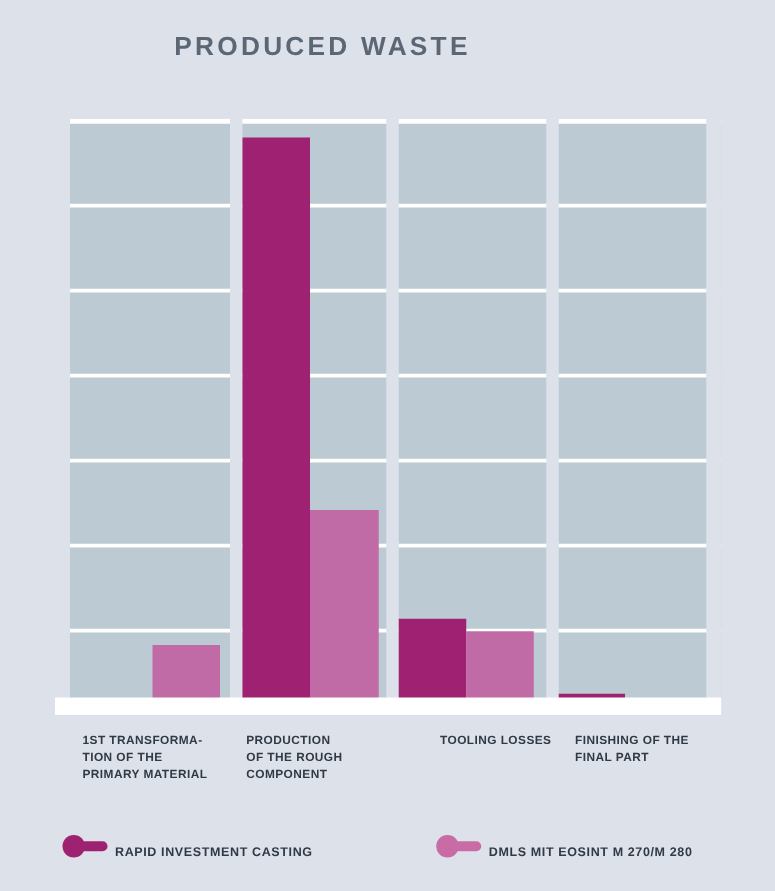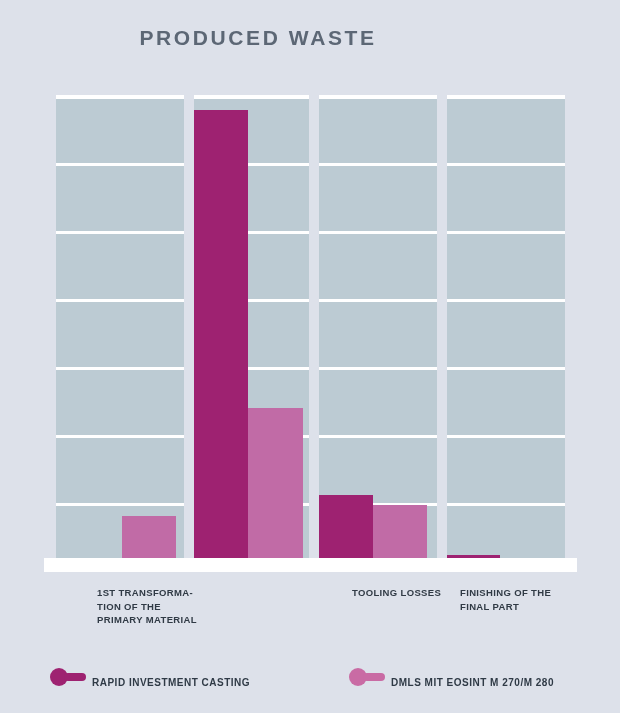--- a/index.html
+++ b/index.html
@@ -201,24 +201,29 @@
 
     <div class="group" style="left:403px; width:118px;">
       <div class="bar dark" style="left:0px;  width:53px; height:17px;"></div>
       <div class="bar light" style="left:53px; width:53px; height:6px;"></div>
     </div>
 
     <div class="baseline-strip"></div>
   </div>
 
   <div class="cat-labels">
-    <div class="cat-label" style="left:22px; width:120px;margin-left:31px;">
+    <div class="cat-label" style="left:22px; width:120px;">
       <div>1ST TRANSFORMA-</div>
       <div>TION OF THE</div>
       <div>PRIMARY MATERIAL</div>
+    </div>
+    <div class="cat-label" style="left:153px; width:115px;">
+      <div>PRODUCTION</div>
+      <div>OF THE ROUGH</div>
+      <div>COMPONENT</div>
     </div>
     <div class="cat-label" style="left:276px; width:118px;margin-left:32px;">
       <div>TOOLING LOSSES</div>
     </div>
     <div class="cat-label" style="left:416px; width:125px;">
       <div>FINISHING OF THE</div>
       <div>FINAL PART</div>
     </div>
   </div>
 

